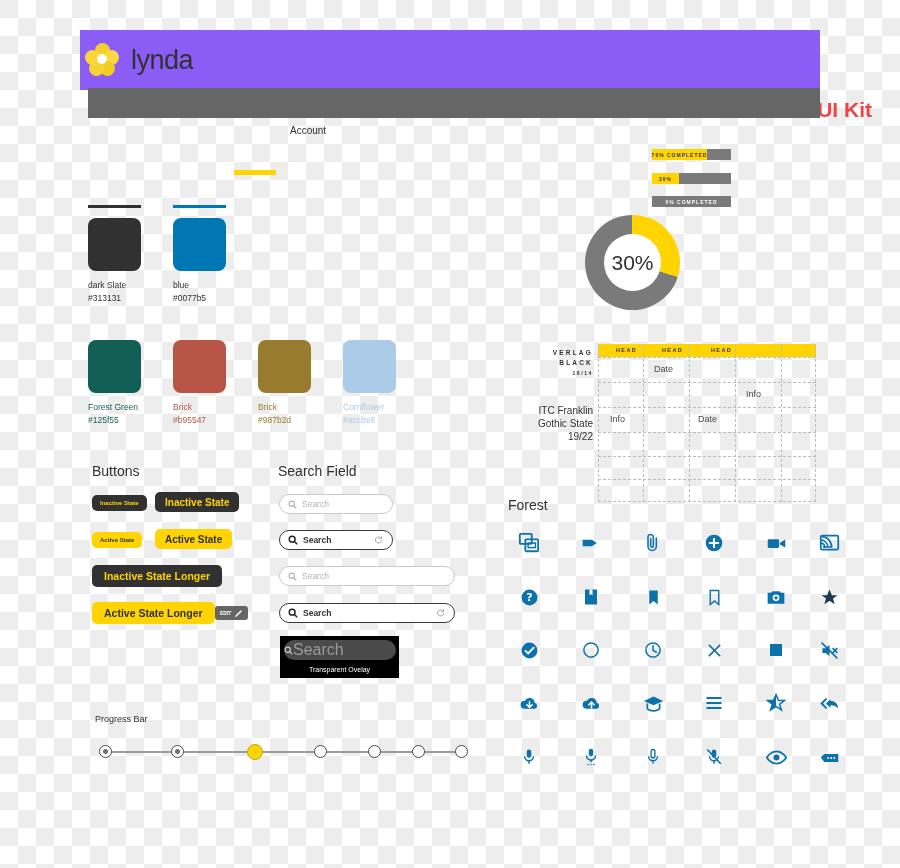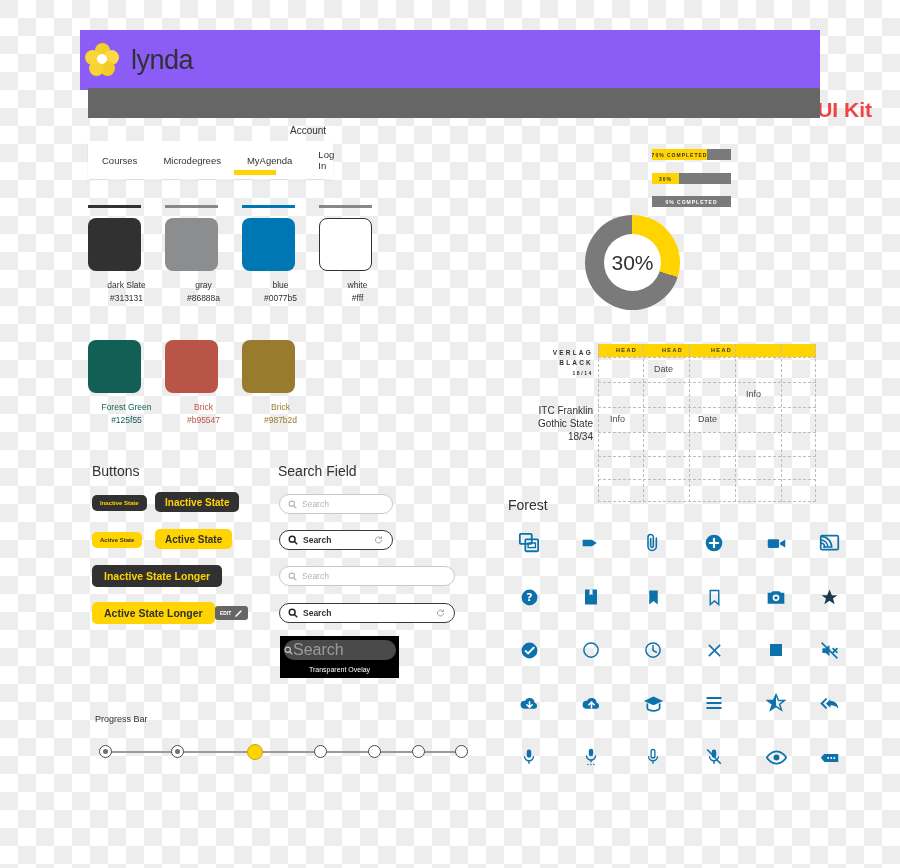--- a/index.html
+++ b/index.html
@@ -33,21 +33,21 @@
   .account{position:absolute;left:290px;top:125px;font-size:10px;color:#313131;}
   .navbar{position:absolute;left:88px;top:141px;width:245px;height:38px;background:#fff;display:flex;align-items:center;box-shadow:0 1px 2px rgba(0,0,0,.08);}
   .navitem{font-size:9.5px;color:#313131;position:relative;padding:0 2px;}
   .navitem.n1{margin-left:12px;}
   .navitem.n2{margin-left:22px;}
   .navitem.n3{margin-left:22px;}
   .navitem.n4{margin-left:22px;}
   .nav-underline{position:absolute;left:234px;top:170px;width:42px;height:5px;background:#ffd400;}
 
   
-  .swatch-row{position:absolute;display:flex;gap:0;text-align:center;}
+  .swatch-row{position:absolute;display:flex;gap:8px;}
   .sw{width:77px;margin-right:0;}
   .sw .bar{width:53px;height:3px;margin-bottom:10px;}
   .sw .chip{width:53px;height:53px;border-radius:8px;}
   .sw .nm{font-size:8.5px;margin-top:8px;line-height:13px;}
   .sw .hx{font-size:8.5px;line-height:13px;}
 
   
   .sect{position:absolute;font-size:14px;color:#313131;}
 
   
@@ -118,70 +118,57 @@
         <span></span>
       <div class="core"></div>
     </div>
     <div class="brand">lynda</div>
   </div>
   <div class="kit-title">UI Kit</div>
 
   <div class="graybar"></div>
 
   <div class="account">Account</div>
-  <div class="navbar">
-    <div class="navitem n1">Courses</div>
-    <div class="navitem n2">Microdegrees</div>
-    <div class="navitem n3">MyAgenda</div>
-    <div class="navitem n4">Log In</div>
-  </div>
   <div class="nav-underline"></div>
 
   <div class="swatch-row" style="left:88px;top:205px;">
     <div class="sw">
       <div class="bar" style="background:#313131"></div>
       <div class="chip" style="background:#313131"></div>
       <div class="nm">dark Slate</div>
       <div class="hx">#313131</div>
     </div>
     <div class="sw">
-      <div class="bar" style="background:#86888a"></div>
-      <div class="chip" style="background:#8b8d8f"></div>
-      <div class="nm">gray</div>
-      <div class="hx">#86888a</div>
-    </div>
-    <div class="sw">
       <div class="bar" style="background:#0077b5"></div>
       <div class="chip" style="background:#0077b5"></div>
       <div class="nm">blue</div>
       <div class="hx">#0077b5</div>
     </div>
-    <div class="sw">
-      <div class="bar" style="background:#86888a"></div>
-      <div class="chip" style="background:#ffffff;border:1px solid #313131;box-sizing:border-box;"></div>
-      <div class="nm">white</div>
-      <div class="hx">#fff</div>
-    </div>
   </div>
 
   <div class="swatch-row" style="left:88px;top:340px;">
     <div class="sw">
       <div class="chip" style="background:#125f55"></div>
       <div class="nm" style="color:#125f55">Forest Green</div>
       <div class="hx" style="color:#125f55">#125f55</div>
     </div>
     <div class="sw">
       <div class="chip" style="background:#b95547"></div>
       <div class="nm" style="color:#b95547">Brick</div>
       <div class="hx" style="color:#b95547">#b95547</div>
     </div>
     <div class="sw">
       <div class="chip" style="background:#987b2d"></div>
       <div class="nm" style="color:#987b2d">Brick</div>
       <div class="hx" style="color:#987b2d">#987b2d</div>
+    </div>
+    <div class="sw">
+      <div class="chip" style="background:#accbe6"></div>
+      <div class="nm" style="color:#accbe6">Cornflower</div>
+      <div class="hx" style="color:#accbe6">#accbe6</div>
     </div>
   </div>
 
   <div class="sect" style="left:92px;top:463px;">Buttons</div>
 
   <div style="position:absolute;left:92px;top:495px;" class="btn btn-dark btn-sm">Inactive State</div>
   <div style="position:absolute;left:155px;top:492px;" class="btn btn-dark btn-md">Inactive State</div>
 
   <div style="position:absolute;left:92px;top:532px;" class="btn btn-yellow btn-sm">Active State</div>
   <div style="position:absolute;left:155px;top:529px;" class="btn btn-yellow btn-md">Active State</div>
@@ -278,21 +265,21 @@
   </div>
 
   <div class="typ" style="left:518px;top:348px;width:75px;">
     <div class="l1">VERLAG</div>
     <div class="l1">BLACK</div>
     <div class="l2">18/14</div>
   </div>
   <div class="typ" style="left:510px;top:404px;width:83px;font-size:10px;line-height:13px;">
     <div>ITC Franklin</div>
     <div>Gothic State</div>
-    <div>18/34</div>
+    <div>19/22</div>
   </div>
 
   <div class="grid">
     <div class="headrow">
       <span style="left:18px;">HEAD</span>
       <span style="left:64px;">HEAD</span>
       <span style="left:113px;">HEAD</span>
     </div>
     <div class="gline-v" style="left:0px;"></div>
     <div class="gline-v" style="left:45px;"></div>

